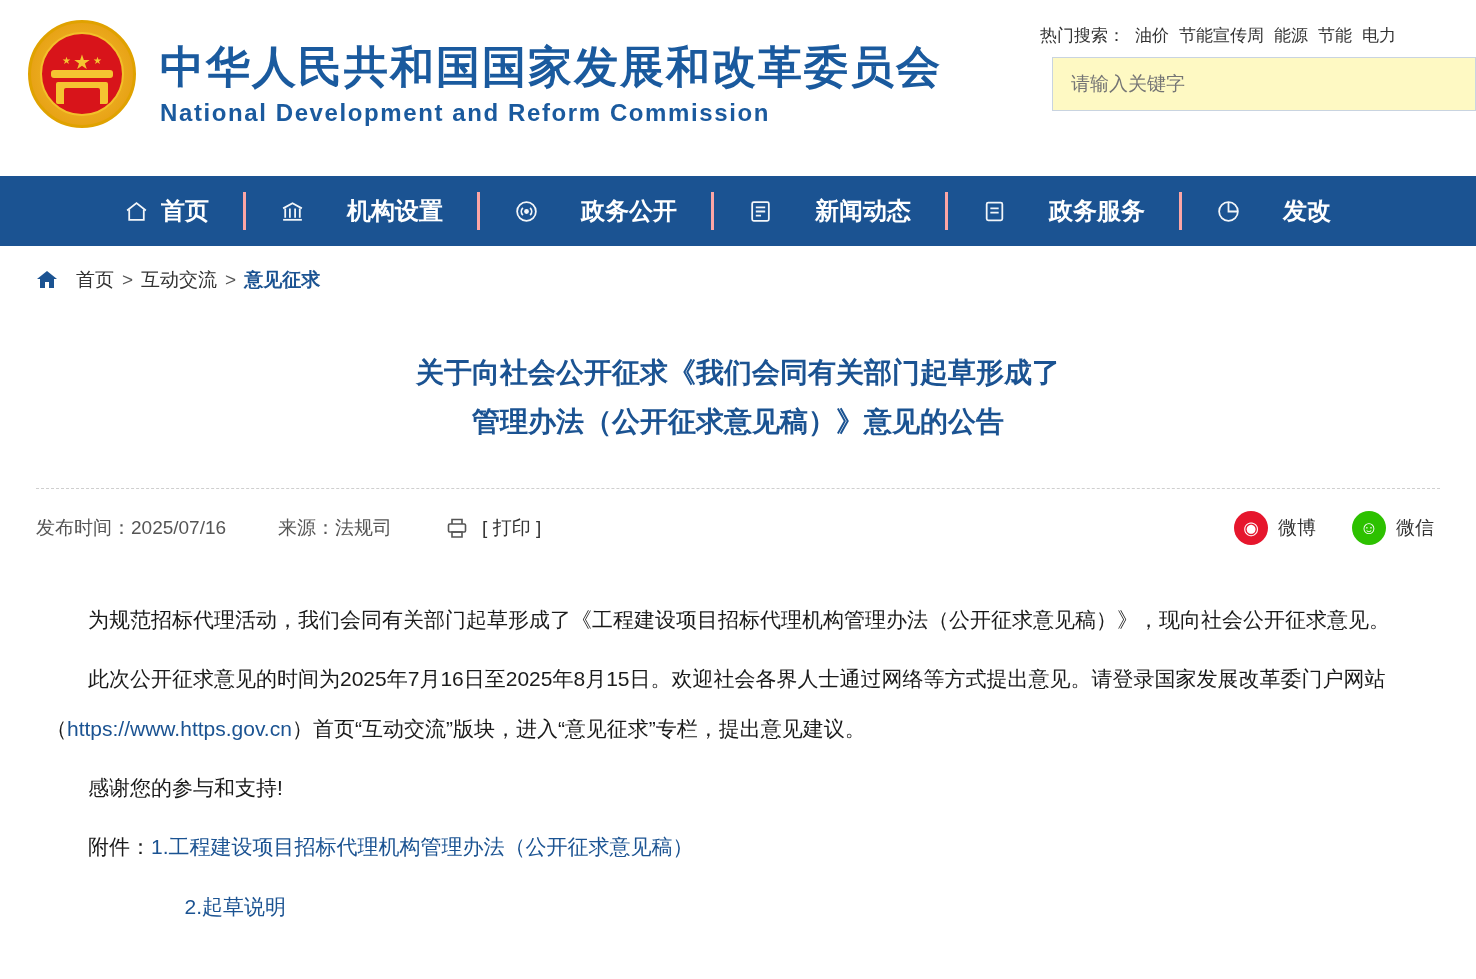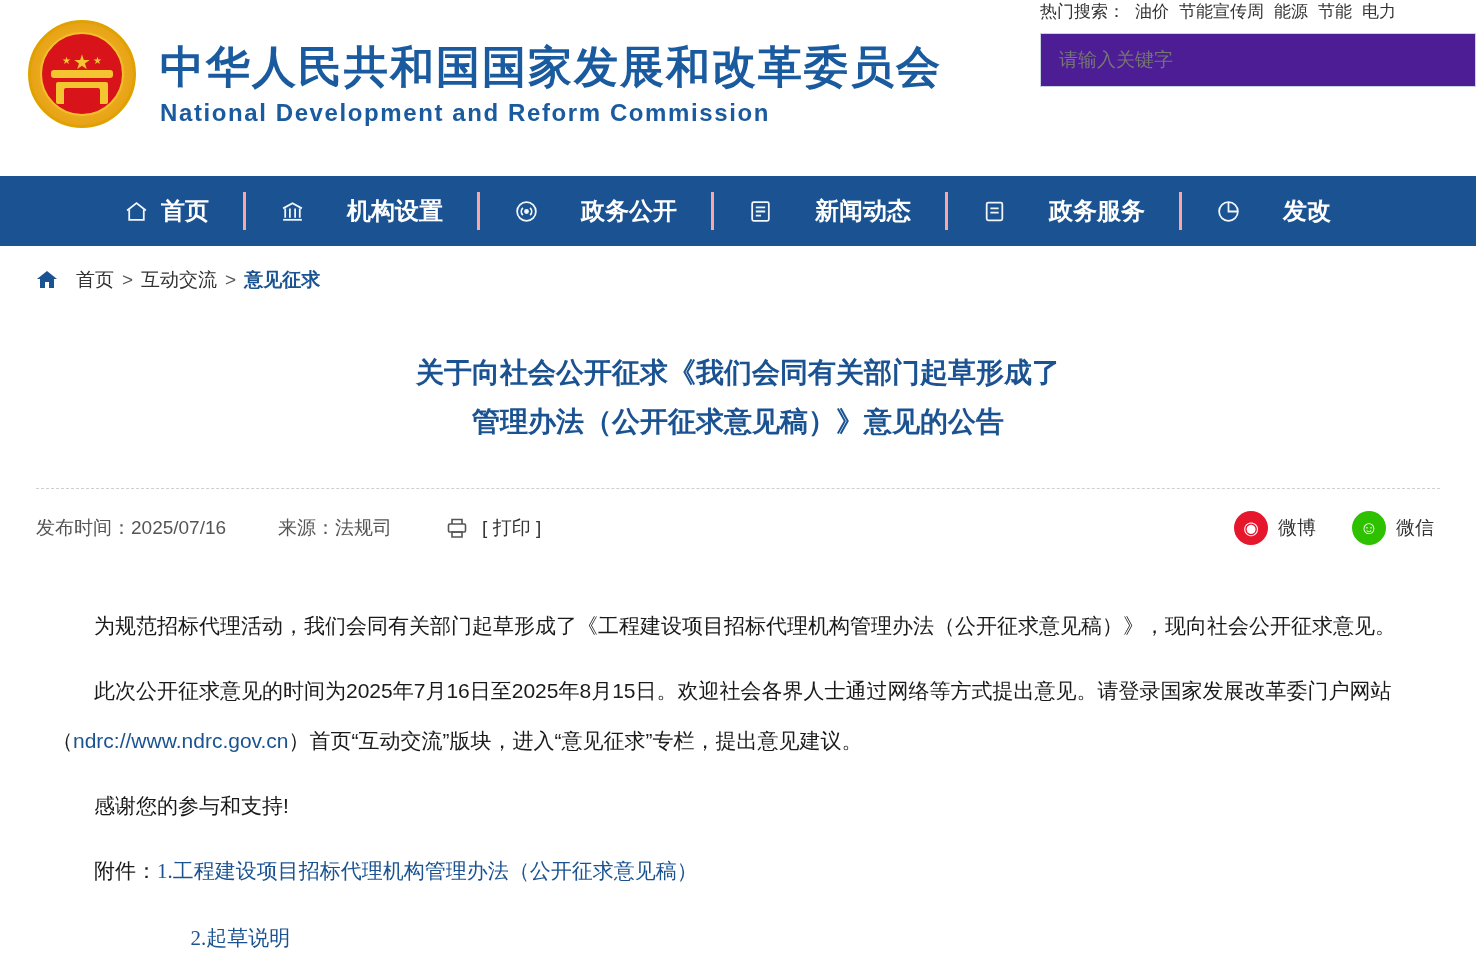--- a/index.html
+++ b/index.html
@@ -112,45 +112,46 @@
     letter-spacing: 1.6px;
     line-height: 1.4;
     white-space: nowrap;
     margin-top: 2px;
   }
 
   
   .search-area {
     position: absolute;
     right: 0;
-    top: 0;
+    top: 16px;
     width: 440px;
+    padding-top: 8px;
   }
   .hot-row {
     display: flex;
     align-items: center;
     font-size: 17px;
     color: #333;
     white-space: nowrap;
     padding-left: 4px;
     gap: 10px;
   }
   .hot-label { color: #333; }
   .hot-row a {
     color: #333;
     text-decoration: none;
   }
   .search-box {
     margin-top: 10px;
     height: 54px;
     border: 1px solid #c9d4e0;
-    background: #4c1d95;
-    display: flex;
-    align-items: center;
-    margin-left: 4px;
+    background: #fef9c3;
+    display: flex;
+    align-items: center;
+    margin-left: 16px;
   }
   .search-box input {
     border: 0;
     outline: 0;
     height: 100%;
     flex: 1;
     padding: 0 18px;
     font-size: 19px;
     color: #8b8b8b;
     font-family: "Liberation Sans", sans-serif;
@@ -252,25 +253,25 @@
   }
   .circ.weibo { background: #e6162d; }
   .circ.wechat { background: #2dc100; }
 
   .body-text {
     font-size: 21px;
     line-height: 2.35;
     color: #1a1a1a;
     padding-top: 18px;
   }
-  .body-text p { margin: 16px; text-indent: 2em; }
+  .body-text p { margin: 10px; text-indent: 2em; }
   .link { color: #1b5392; text-decoration: none; }
   .att-line { text-indent: 0; }
   .att-label { }
-  .att-link { color: #1b5392; text-decoration: none; font-family: Liberation Serif, serif; }
+  .att-link { color: #1b5392; text-decoration: none; }
   .att-sub { text-indent: 0; padding-left: 4.6em; }
 </style>
 </head>
 <body>
 
 <div class="header">
   <div class="logo-wrap">
     <div class="emblem">
       <div class="ring"></div>
       <div class="inner">
@@ -409,18 +410,18 @@
       </span>
       <span class="share-item">
         <span class="circ wechat">☺</span>
         <span>微信</span>
       </span>
     </span>
   </div>
 
   <div class="body-text">
     <p>为规范招标代理活动，我们会同有关部门起草形成了《工程建设项目招标代理机构管理办法（公开征求意见稿）》，现向社会公开征求意见。</p>
-    <p><span>此次公开征求意见的时间为2025年7月16日至2025年8月15日。欢迎社会各界人士通过网络等方式提出意见。请登录国家发展改革委门户网站（</span><a href="#" class="link">ndrc://www.ndrc.gov.cn</a><span>）首页“互动交流”版块，进入“意见征求”专栏，提出意见建议。</span></p>
+    <p><span>此次公开征求意见的时间为2025年7月16日至2025年8月15日。欢迎社会各界人士通过网络等方式提出意见。请登录国家发展改革委门户网站（</span><a href="#" class="link">https://www.https.gov.cn</a><span>）首页“互动交流”版块，进入“意见征求”专栏，提出意见建议。</span></p>
     <p>感谢您的参与和支持!</p>
     <p class="att-line"><span class="att-label">附件：</span><a href="#" class="att-link">1.工程建设项目招标代理机构管理办法（公开征求意见稿）</a></p>
     <p class="att-sub"><a href="#" class="att-link">2.起草说明</a></p>
   </div>
 </div>
 
 </body></html>

